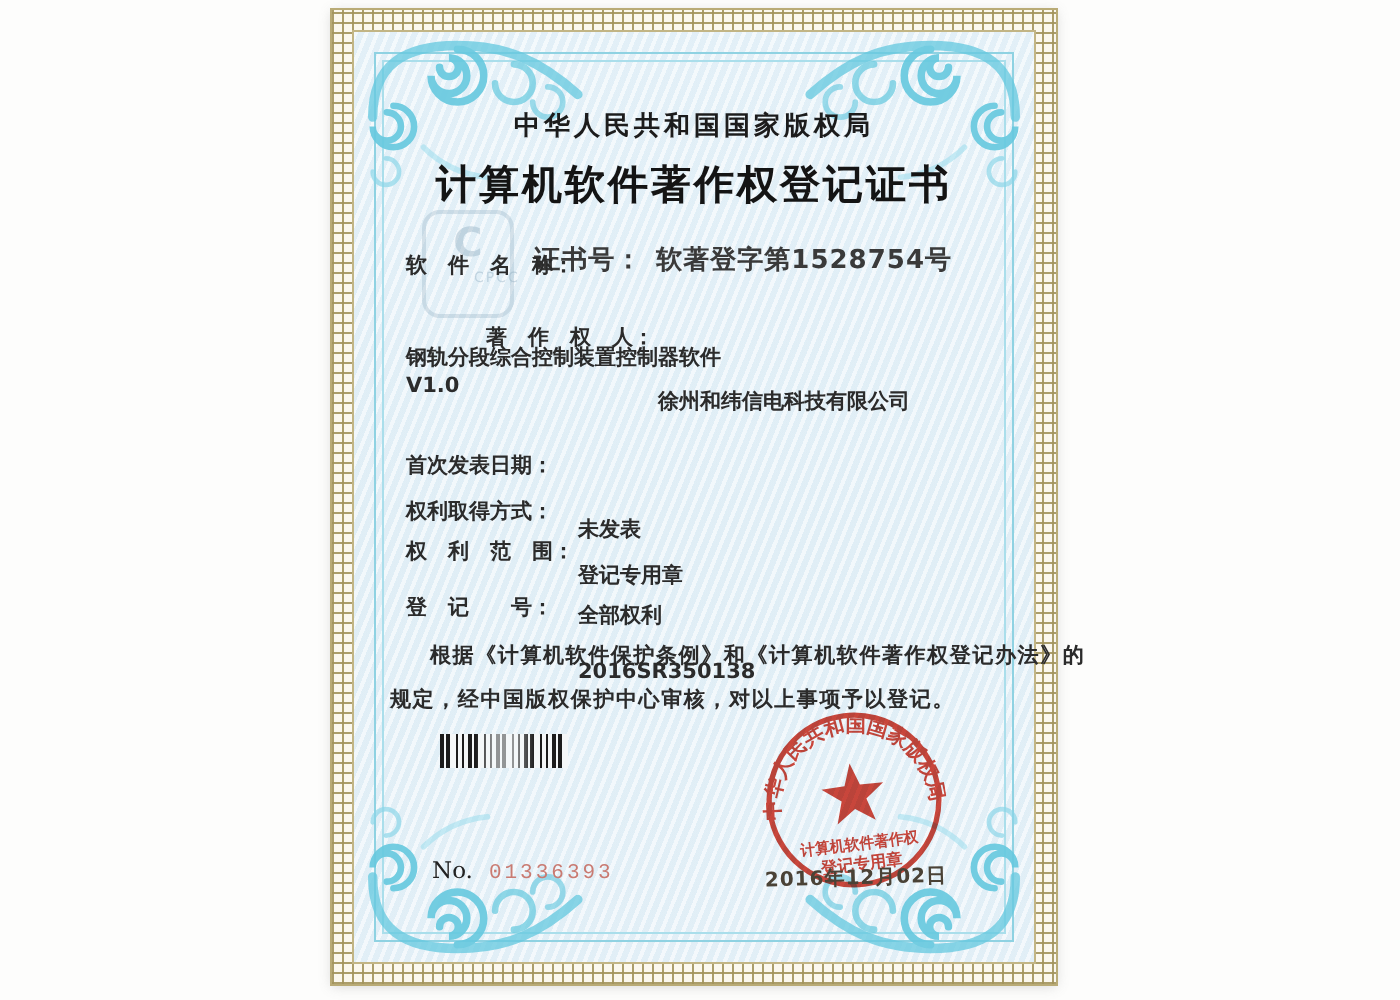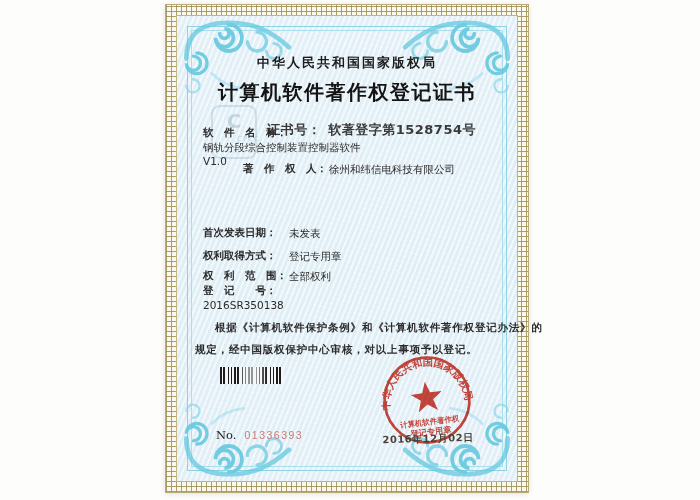--- a/index.html
+++ b/index.html
@@ -45,39 +45,39 @@
     position:absolute;left:0;right:0;top:74px;text-align:center;
     font-family:"DejaVu Serif","Liberation Serif",serif;
     font-size:20px;font-weight:700;letter-spacing:1.5px;color:#141414;
   }
   .certno-row{
     position:absolute;right:52px;top:116px;display:flex;gap:7px;
     font-size:13px;font-weight:600;color:#3a3a3a;letter-spacing:.5px;
   }
   .row{position:absolute;left:37px;display:flex;}
   .row .lbl{width:86px;font-size:10.5px;font-weight:700;white-space:nowrap;}
-  .row .val{font-size:10.5px;font-weight:400;line-height:14px;white-space:nowrap;}
+  .row .val{font-size:10.5px;font-weight:700;line-height:14px;white-space:nowrap;margin-top:32px;}
   .r0{top:121px;flex-direction:column;} .r1{top:157px;padding-left:40px;} .r2{top:199px;} .r3{top:221px;}
-  .r4{top:244px;} .r5{top:264px;} .r6{top:279px;flex-direction:column;}
+  .r4{top:244px;} .r5{top:264px;} .r6{top:292px;}
 
   .stmt{position:absolute;font-size:10.5px;font-weight:600;letter-spacing:.8px;
         color:#2b2b2b;white-space:nowrap;}
   .stmt1{left:49px;top:316px;}
   .stmt2{left:29px;top:338px;}
 
   .barcode{
     position:absolute;left:54px;top:362px;width:64px;height:17px;
     background:
       linear-gradient(90deg, rgba(255,255,255,0) 0 28%, rgba(244,248,250,.55) 42% 58%, rgba(255,255,255,0) 74%),
       repeating-linear-gradient(90deg,#1c1c1c 0 2px,#f4f7f8 2px 3px,#1c1c1c 3px 5px,#f4f7f8 5px 8px,#1c1c1c 8px 9px,#f4f7f8 9px 11px,#1c1c1c 11px 12px,#f4f7f8 12px 14px);
   }
 
   .serial-row{position:absolute;left:50px;top:423px;display:flex;align-items:baseline;gap:8px;}
   .serial-prefix{font-family:"DejaVu Serif","Liberation Serif",serif;font-size:11.5px;color:#222;}
-  .serial-number{font-family:Liberation Sans, sans-serif;
+  .serial-number{font-family:Liberation Mono, monospace;
     font-size:10.5px;letter-spacing:1.5px;color:#c97b72;}
 
   .seal{position:absolute;left:215px;top:349px;width:92px;height:92px;
         transform:rotate(-7deg);opacity:.92;mix-blend-mode:multiply;}
   .stamp-date{
     position:absolute;left:213px;top:427px;width:98px;text-align:center;
     font-size:10px;font-weight:700;color:#4a4236;letter-spacing:.5px;
     transform:rotate(-1.5deg);
   }
 

